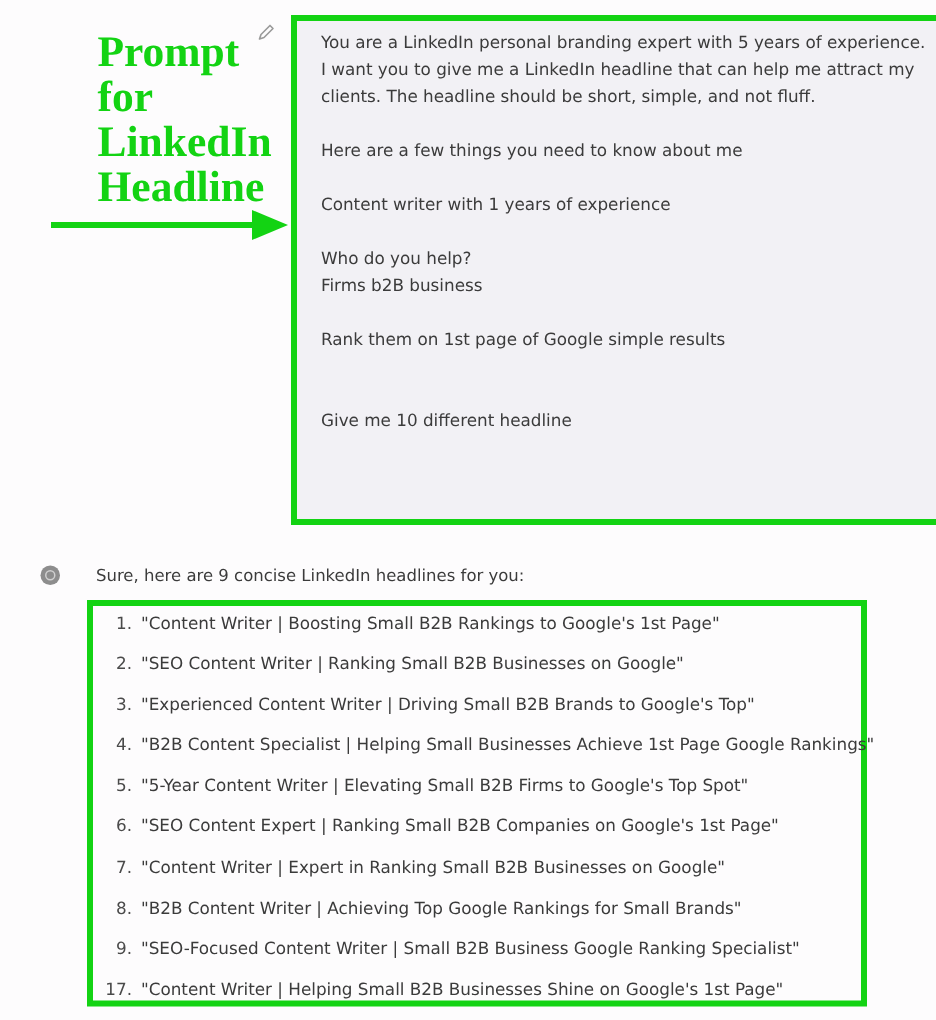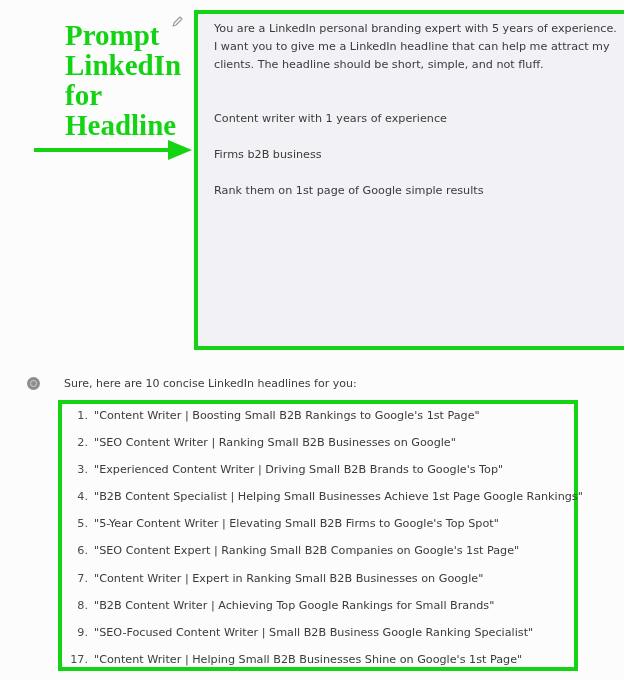--- a/index.html
+++ b/index.html
@@ -54,50 +54,53 @@
     height: 27.1px; line-height: 18px; font-size: 11.2px; color: #3b3b3b; white-space: nowrap;
     display: flex;
   }
   .headline-list .num { width: 26px; text-align: right; padding-right: 6px; color: #4a4a4a; }
 </style>
 </head>
 <body>
 
 <div class="annot-title">
   <div>Prompt</div>
+  <div>for</div>
   <div>LinkedIn</div>
-  <div>for</div>
   <div>Headline</div>
 </div>
 
 <svg class="arrow" viewBox="0 0 160 20">
   <line x1="0" y1="10" x2="138" y2="10" stroke="#13d313" stroke-width="4"></line>
   <polygon points="134,0 158,10 134,20" fill="#13d313"></polygon>
 </svg>
 
 <svg class="edit-icon" viewBox="0 0 14 14">
   <path d="M3 11 L4 8 L10 2 L12 4 L6 10 Z" fill="none" stroke="#9a9a9a" stroke-width="1.1" stroke-linejoin="round"></path>
 </svg>
 
 <div class="prompt-box">
   <div class="prompt-text">
     <p>You are a LinkedIn personal branding expert with 5 years of experience. I want you to give me a LinkedIn headline that can help me attract my clients. The headline should be short, simple, and not fluff.</p>
     <div class="gap"></div>
+    <p>Here are a few things you need to know about me</p>
     <div class="gap"></div>
     <p>Content writer with 1 years of experience</p>
     <div class="gap"></div>
+    <p>Who do you help?</p>
     <p>Firms b2B business</p>
     <div class="gap"></div>
     <p>Rank them on 1st page of Google simple results</p>
     <div class="gap2"></div>
+    <p>Give me 10 different headline</p>
   </div>
 </div>
 
 <div class="bot-avatar"></div>
-<div class="response-intro">Sure, here are 10 concise LinkedIn headlines for you:</div>
+<div class="response-intro">Sure, here are 9 concise LinkedIn headlines for you:</div>
 
 <div class="response-box">
   <ol class="headline-list">
     <li>
         <span class="num">1.</span>
         <span>"Content Writer | Boosting Small B2B Rankings to Google's 1st Page"</span>
       </li>
     <li>
         <span class="num">2.</span>
         <span>"SEO Content Writer | Ranking Small B2B Businesses on Google"</span>

